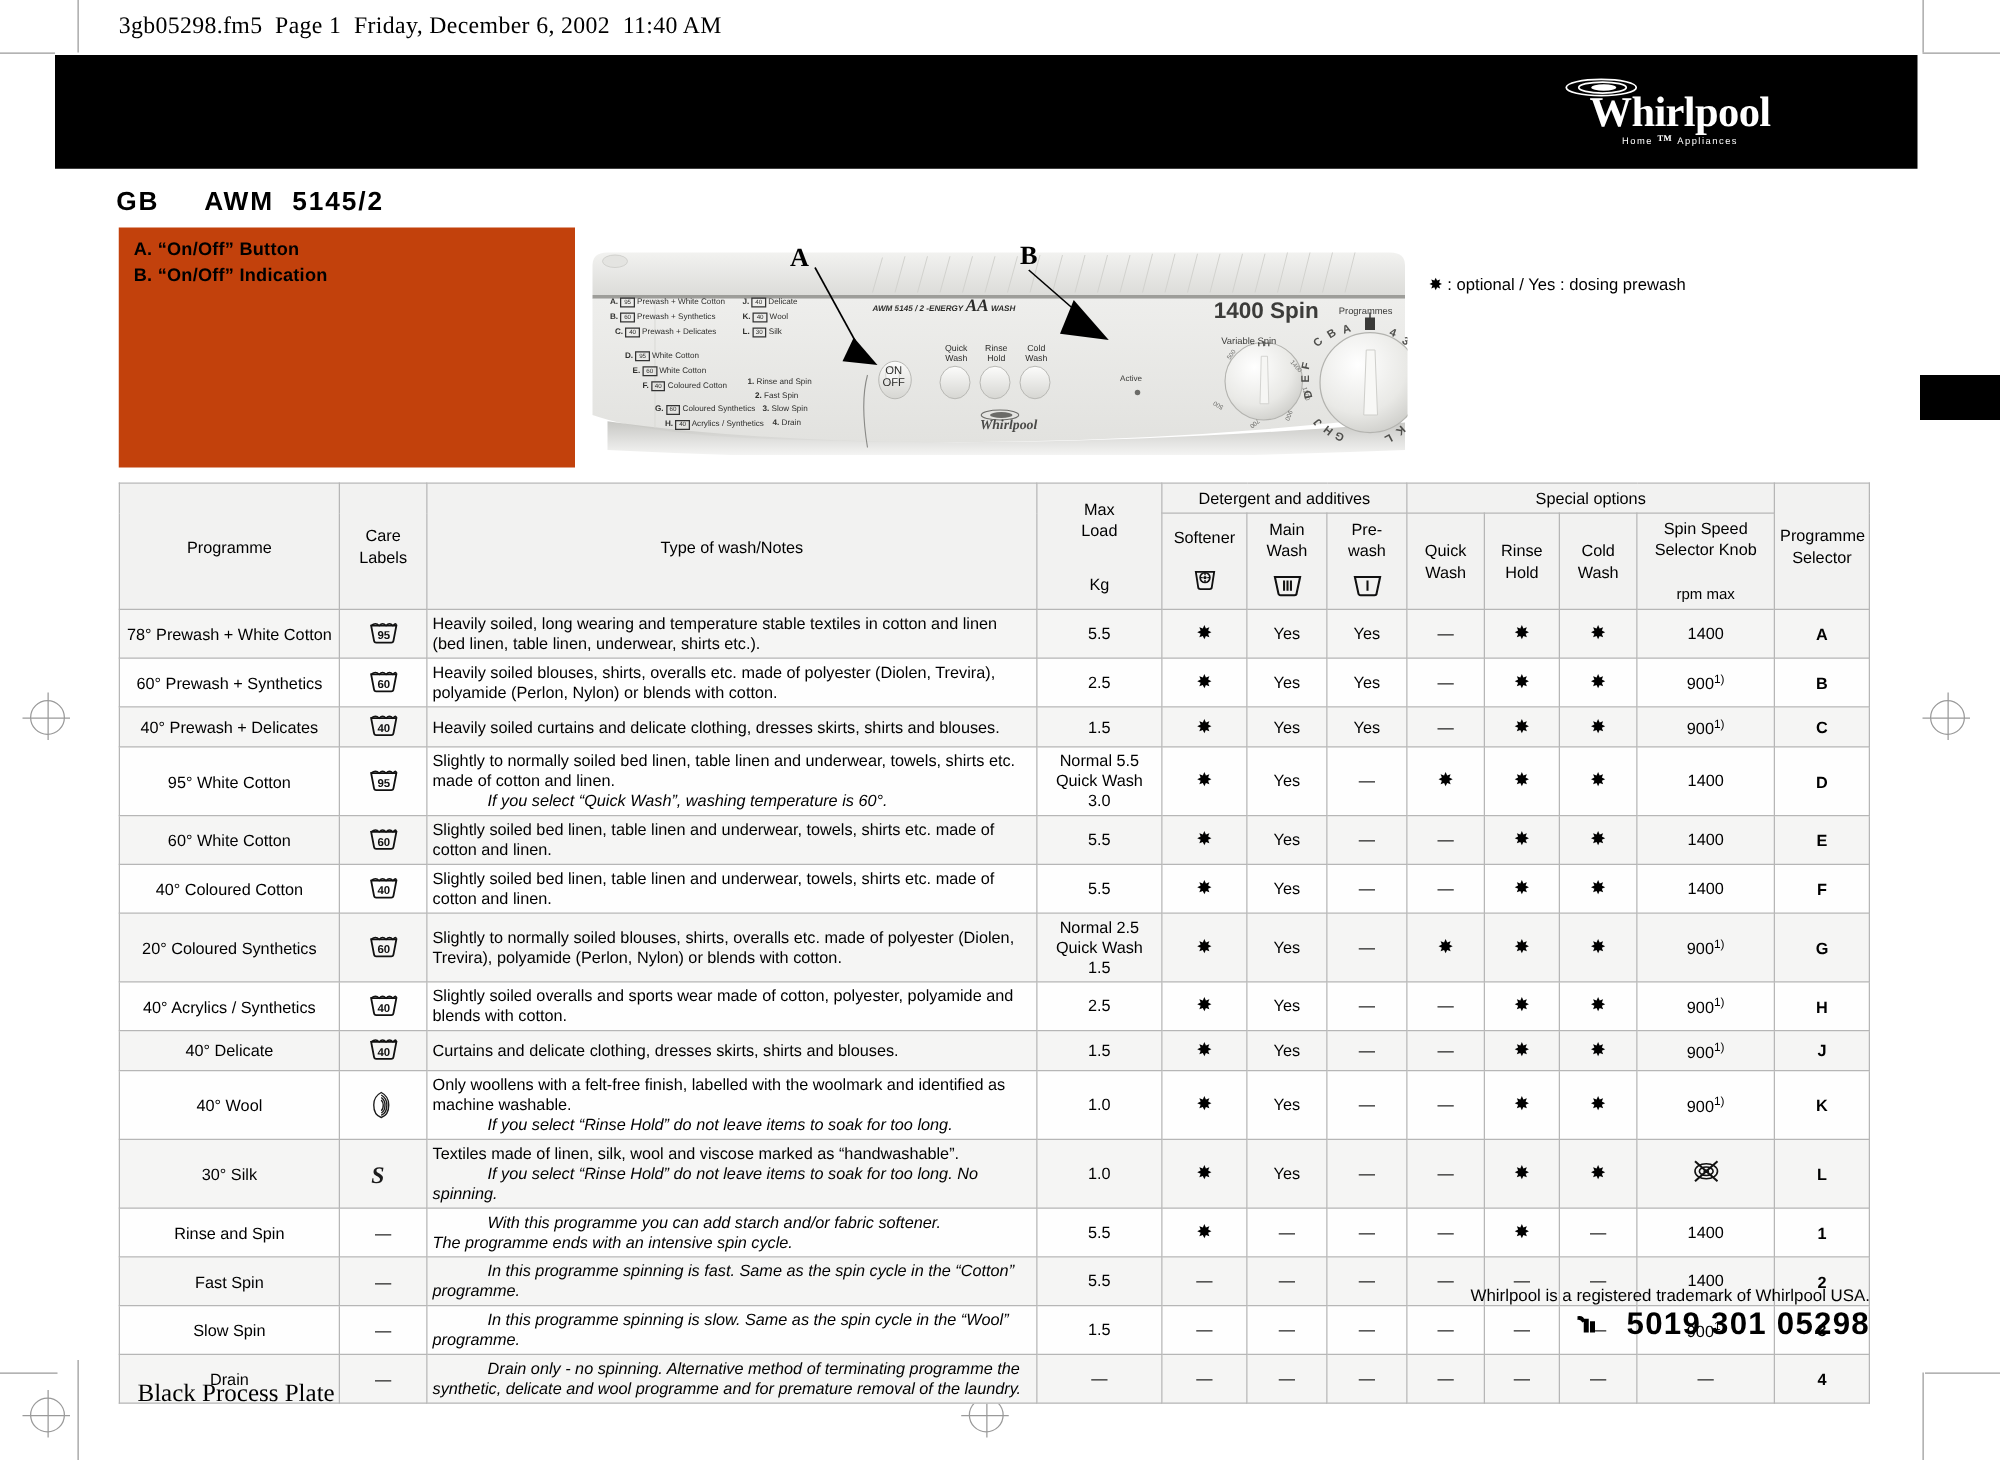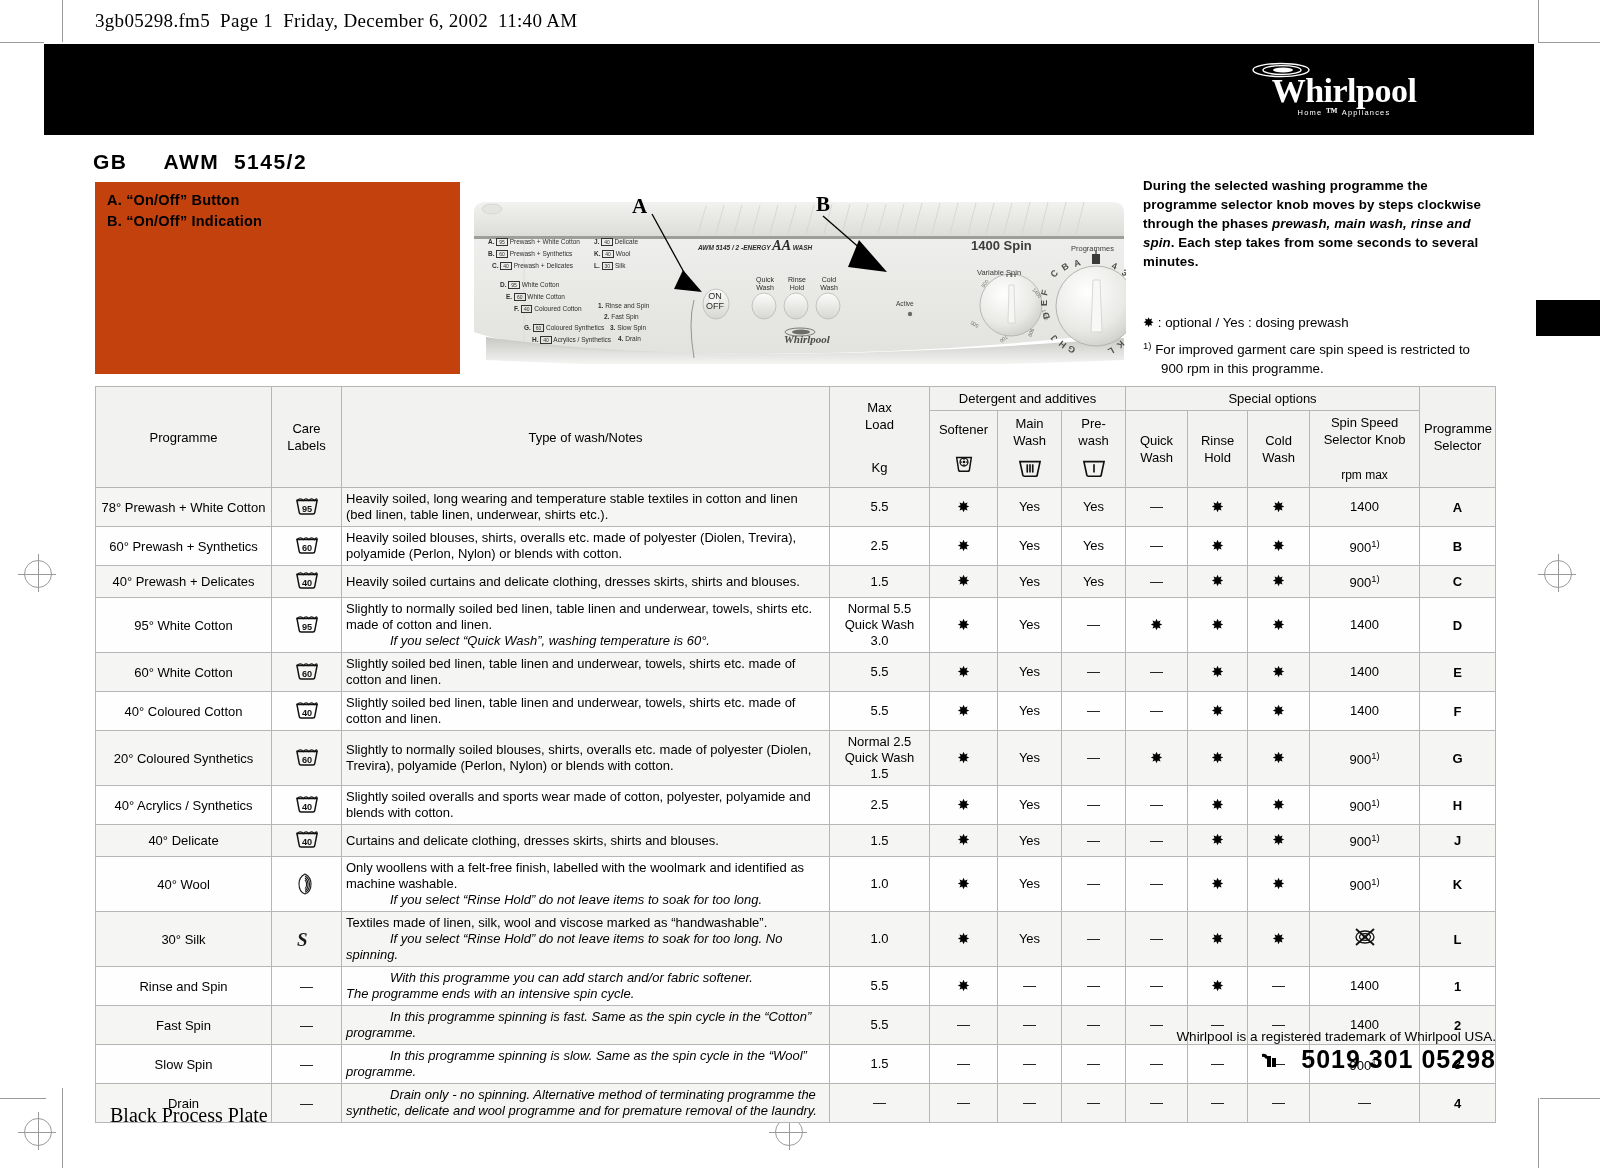--- a/index.html
+++ b/index.html
@@ -279,29 +279,21 @@
 </div>
 <div class="right-tab"></div>
 
 <div class="model-title">GB     AWM  5145/2</div>
 <div class="legend-box">
   <div>A. “On/Off” Button</div>
   <div>B. “On/Off” Indication</div>
 </div>
 
 <div class="note-box">
-  <div class="note-bold">
-    <span>During the selected washing programme the programme selector knob moves by steps clockwise through the phases </span><i>prewash, main wash, rinse and spin</i><span>. Each step takes from some seconds to several minutes.</span>
-  </div>
   <div class="note-small">✸ : optional / Yes : dosing prewash</div>
-  <div class="note-small" style="margin-top:4px;">
-    <span class="fn">1)</span>
-    <span>For improved garment care spin speed is restricted to</span>
-    <span class="note-indent">900 rpm in this programme.</span>
-  </div>
 </div>
 
 <div class="panel-wrap">
   <svg class="panel-svg" width="660" height="172" viewBox="0 0 660 172">
     <defs>
       <linearGradient id="lidg" x1="0" y1="0" x2="0" y2="1">
         <stop offset="0" stop-color="#f2f2f0"></stop>
         <stop offset="1" stop-color="#dcdcd9"></stop>
       </linearGradient>
       <linearGradient id="facg" x1="0" y1="0" x2="0" y2="1">
@@ -441,21 +433,21 @@
   </div>
   <div style="position:absolute;left:317px;top:84px;font-size:7px;line-height:8px;color:#2c2c2a;text-align:center;width:28px;">
     <div>Rinse</div>
     <div>Hold</div>
   </div>
   <div style="position:absolute;left:349px;top:84px;font-size:7px;line-height:8px;color:#2c2c2a;text-align:center;width:28px;">
     <div>Cold</div>
     <div>Wash</div>
   </div>
 
-  <div style="position:absolute;left:505px;top:46px;font-size:13px;font-weight:700;color:#3c3c3a;">1400 Spin</div>
+  <div style="position:absolute;left:505px;top:46px;font-size:18px;font-weight:700;color:#3c3c3a;">1400 Spin</div>
   <div style="position:absolute;left:511px;top:76px;font-size:7.5px;color:#3c3c3a;">Variable Spin</div>
   <div style="position:absolute;left:605px;top:52px;font-size:7.5px;color:#3c3c3a;">Programmes</div>
 
   <div style="position:absolute;left:18px;top:44px;width:200px;">
     <div style="font-size:6.5px;line-height:11px;color:#2e2e2c;">
       <div style="padding-left:4px;"><b>A.</b> <span style="border:0.7px solid #333;padding:0 2px;font-size:5px;">95</span> <span>Prewash + White Cotton</span></div>
       <div style="padding-left:4px;"><b>B.</b> <span style="border:0.7px solid #333;padding:0 2px;font-size:5px;">60</span> <span>Prewash + Synthetics</span></div>
       <div style="padding-left:8px;"><b>C.</b> <span style="border:0.7px solid #333;padding:0 2px;font-size:5px;">40</span> <span>Prewash + Delicates</span></div>
       <div style="height:7px;"></div>
       <div style="padding-left:16px;"><b>D.</b> <span style="border:0.7px solid #333;padding:0 2px;font-size:5px;">95</span> <span>White Cotton</span></div>

